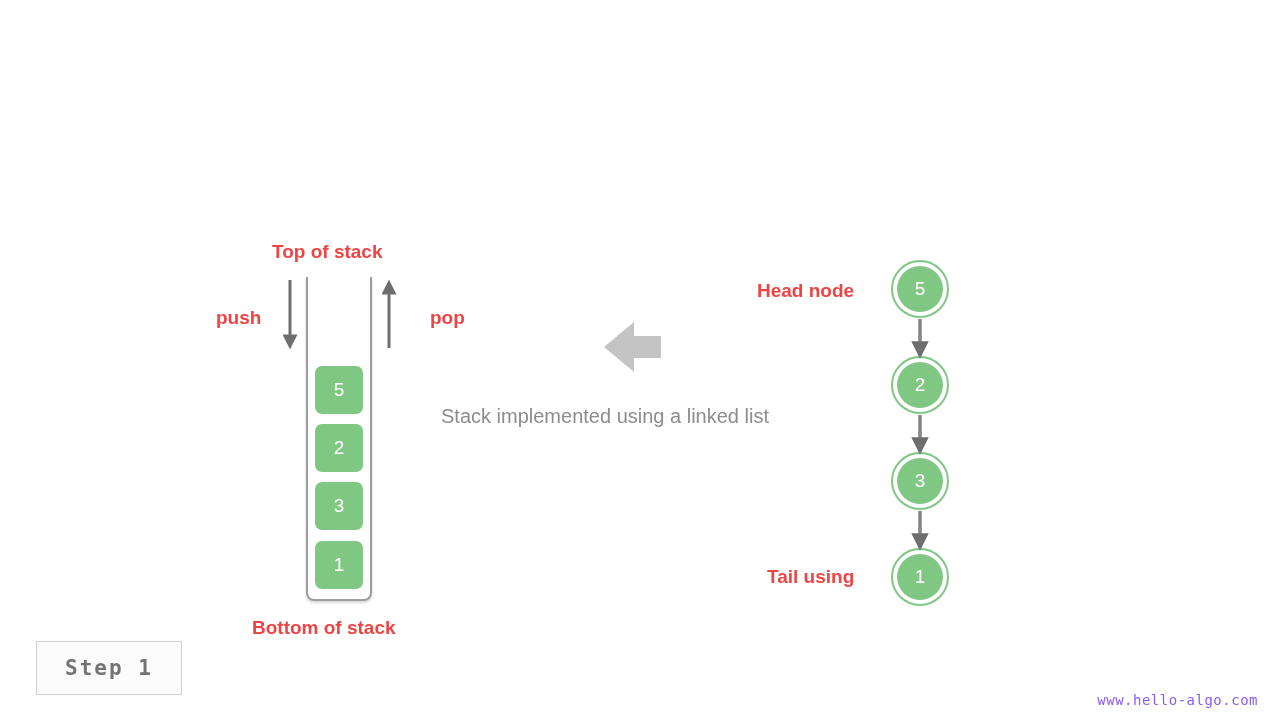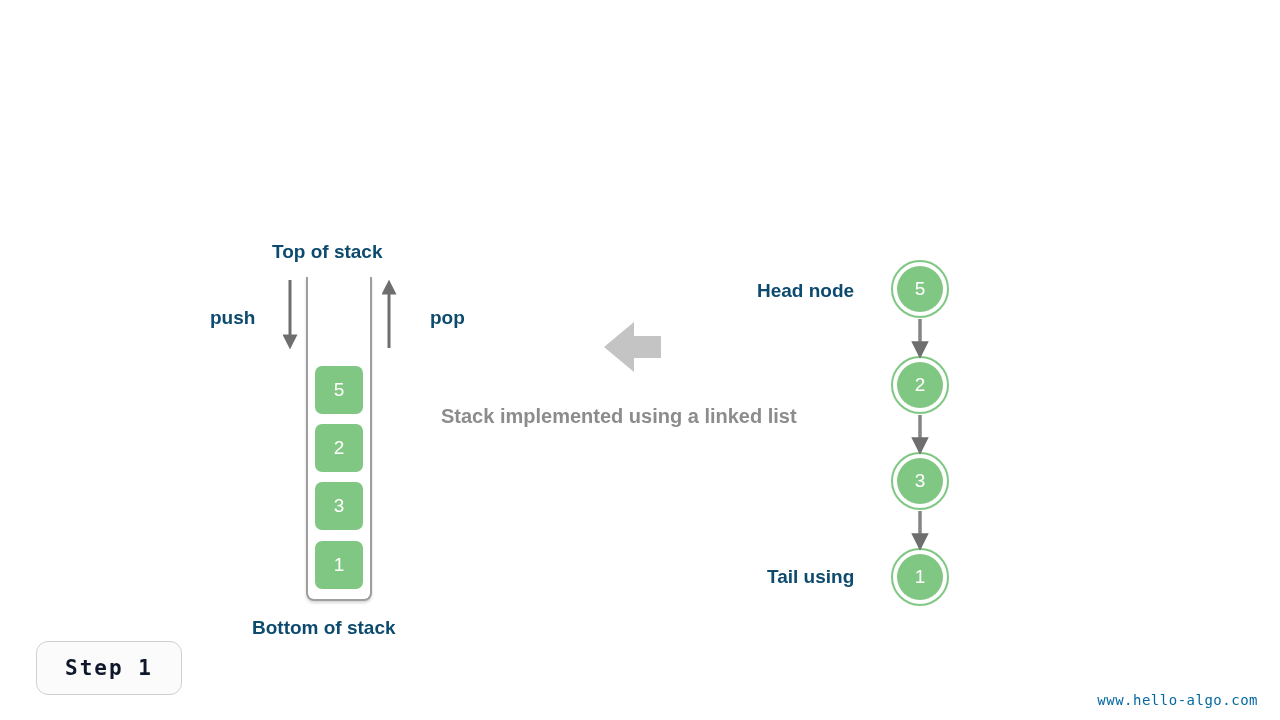--- a/index.html
+++ b/index.html
@@ -15,28 +15,28 @@
     overflow: hidden;
     font-family: "Liberation Sans", sans-serif;
   }
 
   
   .label-bold {
     position: absolute;
     font-family: "Liberation Sans", sans-serif;
     font-size: 19px;
     font-weight: bold;
-    color: #0c4a6e;
+    color: #ef4444;
     white-space: nowrap;
   }
   .label-muted {
     position: absolute;
     font-family: "Liberation Sans", sans-serif;
     font-size: 20px;
-    font-weight: bold;
+    font-weight: normal;
     color: #8c8c8c;
     white-space: nowrap;
   }
 
   
   #stack-container {
     position: absolute;
     left: 306px;
     top: 277px;
     width: 66px;
@@ -101,51 +101,51 @@
   }
 
   
   #step-badge {
     position: absolute;
     left: 36px;
     top: 641px;
     width: 144px;
     height: 52px;
     border: 1px solid #d0d0d0;
-    border-radius: 12px;
+    border-radius: 0;
     background: #fbfbfb;
     display: flex;
     align-items: center;
     justify-content: center;
     font-family: "DejaVu Sans Mono", monospace;
     font-size: 21px;
     font-weight: bold;
     letter-spacing: 2px;
-    color: #0f172a;
+    color: #737373;
   }
 
   
   #watermark {
     position: absolute;
     right: 22px;
     bottom: 12px;
     font-family: "DejaVu Sans Mono", monospace;
     font-size: 14px;
-    color: #0369a1;
+    color: #8b5cf6;
     letter-spacing: 0.5px;
   }
 </style>
 </head>
 <body>
 
 <div id="stage">
 
   <div class="label-bold" style="left:272px; top:241px;">Top of stack</div>
 
-  <div class="label-bold" style="left:210px; top:307px;">push</div>
+  <div class="label-bold" style="left:216px; top:307px;">push</div>
 
   <div class="label-bold" style="left:430px; top:307px;">pop</div>
 
   <div id="stack-container"></div>
 
   <div class="stack-cell" style="top:366px;">5</div>
   <div class="stack-cell" style="top:424px;">2</div>
   <div class="stack-cell" style="top:482px;">3</div>
   <div class="stack-cell" style="top:541px;">1</div>
 

